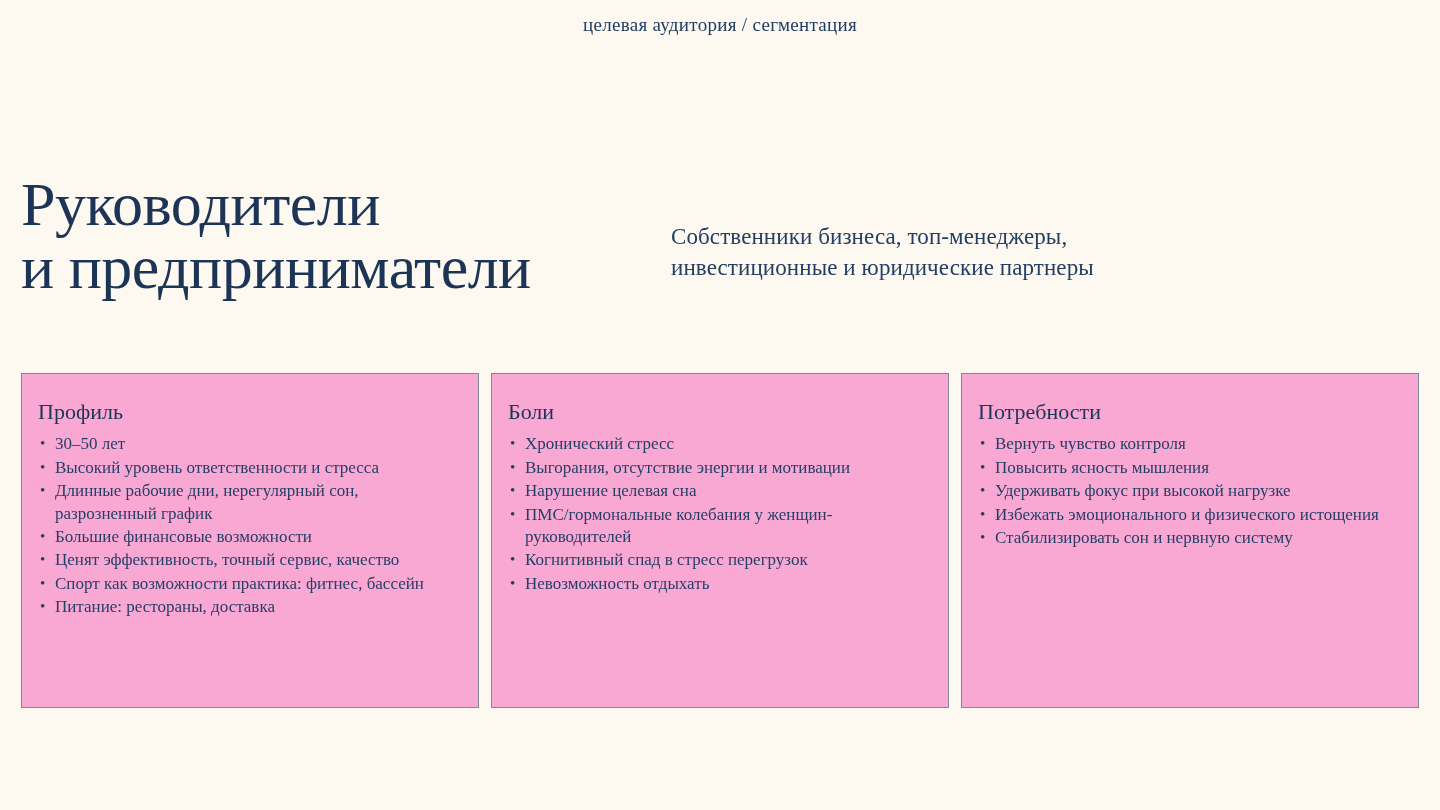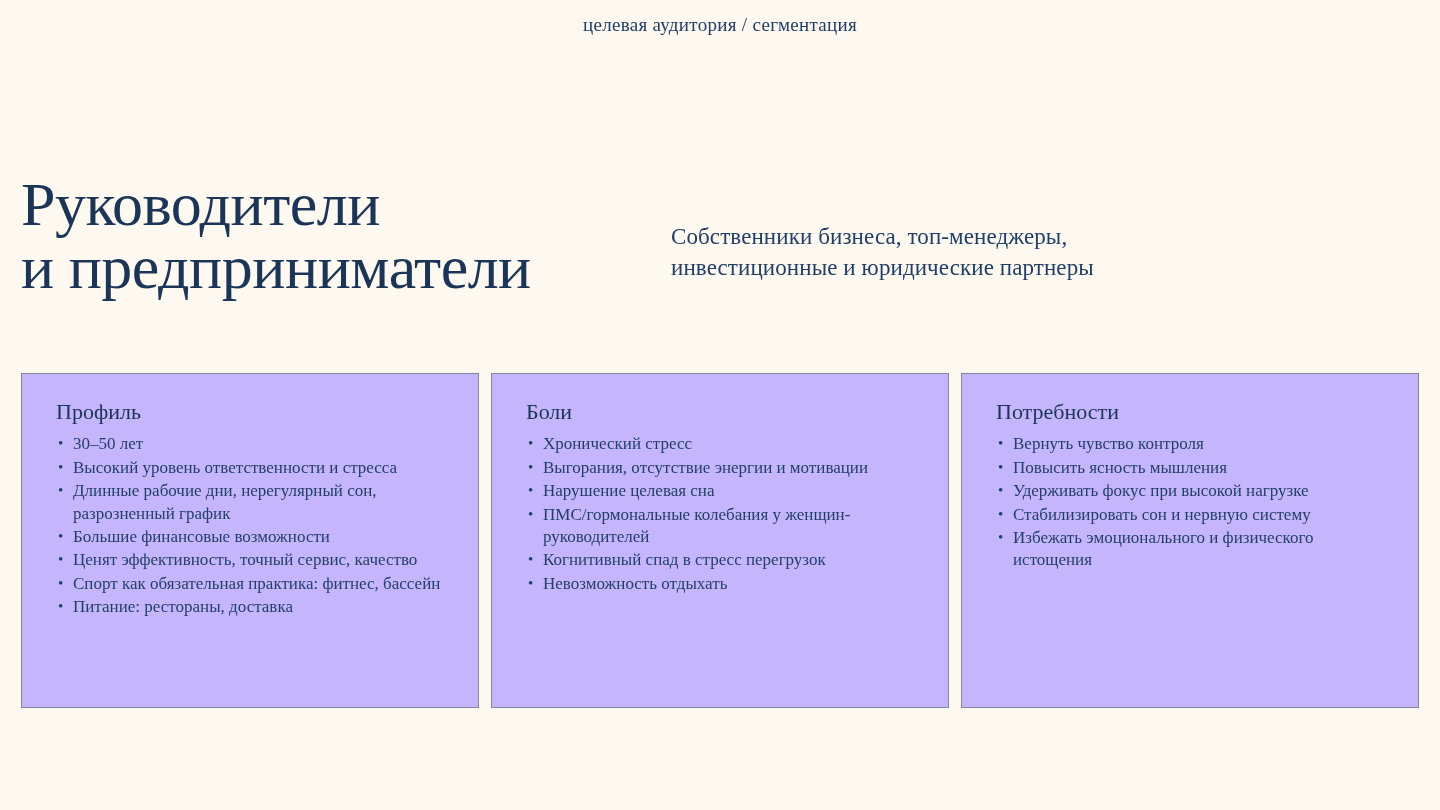--- a/index.html
+++ b/index.html
@@ -79,22 +79,22 @@
     left: 21px;
     width: 1398px;
     height: 335px;
     display: flex;
     gap: 12px;
   }
 
   .card {
     flex: 1 1 0;
     border: 1px solid #7D8A9B;
-    background: #c4b5fd;
-    padding: 26px 22px 20px 34px;
+    background: #f9a8d4;
+    padding: 26px 22px 20px 16px;
   }
 
   .card-title {
     font-size: 22px;
     line-height: 1.1;
     color: #1C3557;
     margin-bottom: 9px;
     font-weight: 400;
     font-family: "Liberation Serif", "DejaVu Serif", serif;
   }
@@ -140,21 +140,21 @@
   <div class="cards">
 
     <section class="card">
       <h2 class="card-title">Профиль</h2>
       <ul class="card-list">
           <li>30–50 лет</li>
           <li>Высокий уровень ответственности и стресса</li>
           <li>Длинные рабочие дни, нерегулярный сон, разрозненный график</li>
           <li>Большие финансовые возможности</li>
           <li>Ценят эффективность, точный сервис, качество</li>
-          <li>Спорт как обязательная практика: фитнес, бассейн</li>
+          <li>Спорт как возможности практика: фитнес, бассейн</li>
           <li>Питание: рестораны, доставка</li>
         </ul>
     </section>
 
     <section class="card">
       <h2 class="card-title">Боли</h2>
       <ul class="card-list">
           <li>Хронический стресс</li>
           <li>Выгорания, отсутствие энергии и мотивации</li>
           <li>Нарушение целевая сна</li>
@@ -163,19 +163,19 @@
           <li>Невозможность отдыхать</li>
         </ul>
     </section>
 
     <section class="card">
       <h2 class="card-title">Потребности</h2>
       <ul class="card-list">
           <li>Вернуть чувство контроля</li>
           <li>Повысить ясность мышления</li>
           <li>Удерживать фокус при высокой нагрузке</li>
+          <li>Избежать эмоционального и физического истощения</li>
           <li>Стабилизировать сон и нервную систему</li>
-          <li>Избежать эмоционального и физического истощения</li>
         </ul>
     </section>
 
   </div>
 </div>
 
 </body></html>

